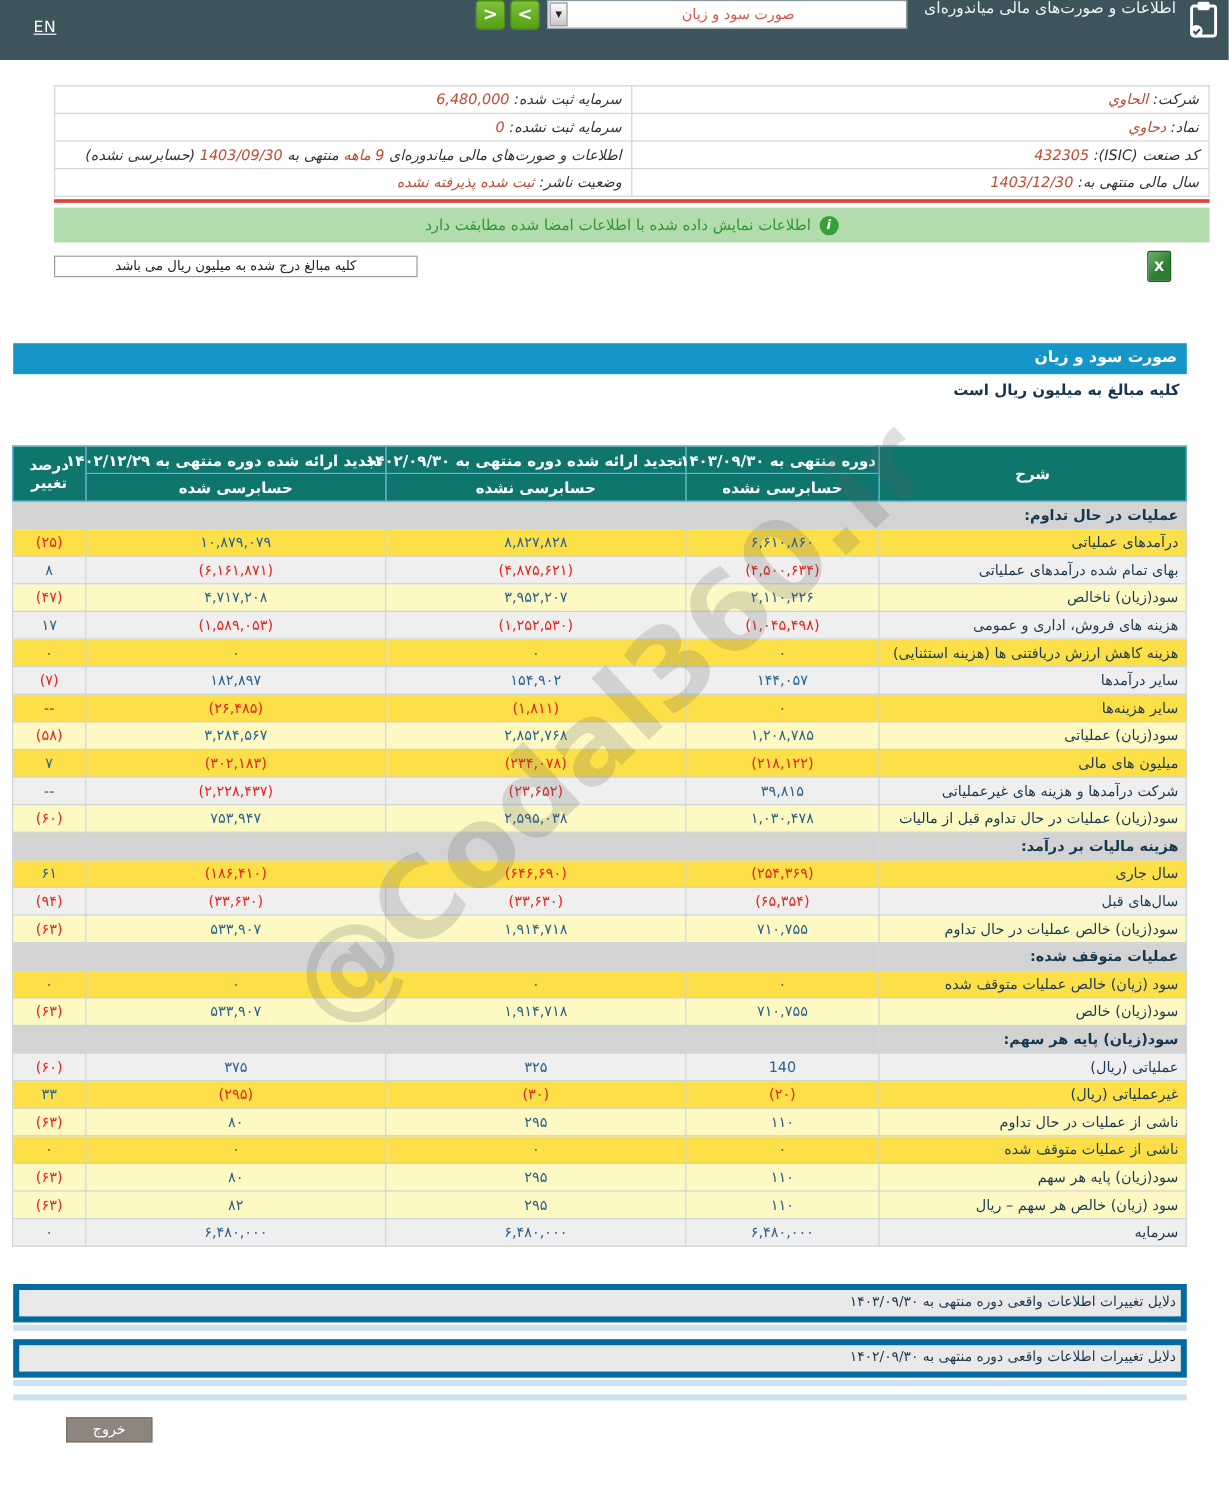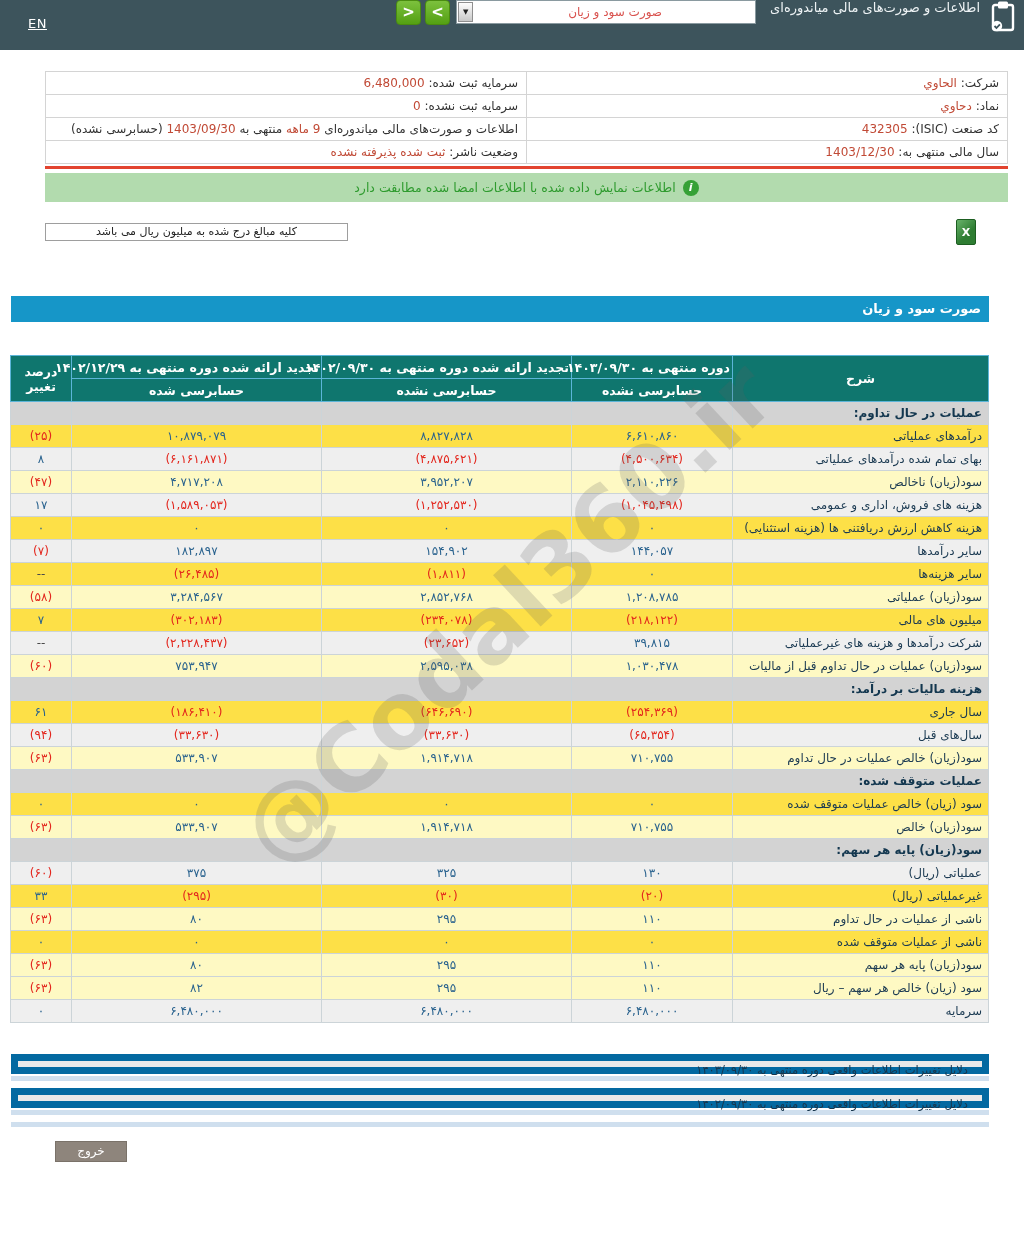--- a/index.html
+++ b/index.html
@@ -22,30 +22,30 @@
     display:flex; align-items:center; justify-content:center; font-size:7px; color:#222; }
   .navbtn { width:25px; height:25px; border-radius:4px; margin-left:4px;
     background:linear-gradient(#7cc13d,#54a013); border:1px solid #4a8c10;
     color:#fff; font-weight:bold; font-size:15px; line-height:1;
     display:flex; align-items:center; justify-content:center; cursor:pointer; }
 
   
   .company-wrap { margin:21px 16px 0 45px; direction:rtl; }
   table.company { width:100%; border-collapse:collapse; table-layout:fixed; }
   table.company td { border:1px solid #d4d4d4; height:23px; font-size:12px;
-    padding:1px 8px; color:#333; background:#fff; white-space:nowrap; overflow:hidden; }
+    padding:1px 8px; color:#333; background:#fff; white-space:nowrap; overflow:hidden;font-style:italic; }
   .cval { color:#c14a36; }
   .red-line { height:3px; background:#e2432f; margin-top:2px; }
   .notice { margin-top:4px; height:29px; background:#b2dbae; display:flex;
     align-items:center; justify-content:center; gap:7px; }
   .notice-text { color:#2f9b2f; font-size:12.5px; }
   .info-icon { width:16px; height:16px; border-radius:50%; background:#36a136;
     color:#fff; font-size:11px; font-weight:bold; font-style:italic;
     display:flex; align-items:center; justify-content:center; flex:0 0 auto; }
-  .note-row { margin-top:17px; display:flex; direction:ltr; justify-content:space-between;
+  .note-row { margin-top:7px; display:flex; direction:ltr; justify-content:space-between;
     align-items:center; }
   .amounts-note { width:303px; height:18px; border:1px solid #9e9e9e; background:#fff;
     font-size:11px; color:#222; text-align:center; line-height:16px; }
   .excel-icon { width:20px; height:26px; margin-right:32px; border-radius:2px;
     background:linear-gradient(135deg,#69b36b 0%,#2e7d32 60%); border:1px solid #1d5e21;
     color:#fff; font-size:11px; font-weight:bold; display:flex; align-items:center;
     justify-content:center; cursor:pointer; }
 
   
   .main-section { position:relative; margin:51px 35px 0 11px; direction:rtl; }
@@ -71,22 +71,22 @@
   tr.r-gray td { background:#efefef; }
   tr.r-yellow td { background:#fef9c3; }
 
   .watermark { position:absolute; left:160px; top:280px; width:640px;
     text-align:center; transform:rotate(-43deg); font-size:92px; font-weight:bold;
     color:rgba(95,95,95,0.20); direction:ltr; pointer-events:none; z-index:6;
     white-space:nowrap; }
 
   
   .footer-links { margin-top:31px; }
-  .flink { height:20px; background:#e9e9e9; border:7px solid #0369a1;
-    color:#17364d; font-size:11.5px; line-height:18px; padding-right:14px;
+  .flink { height:32px; background:#e9e9e9; border:5px solid #0369a1;
+    color:#17364d; font-size:11.5px; line-height:18px; padding-right:4px;
     cursor:pointer; }
   .fstrip { height:5px; background:#cfdfee; margin-top:2px; margin-bottom:7px; }
 
   .exit-row { direction:ltr; margin:13px 0 0 55px; }
   .exit-btn { width:72px; height:21px; background:#8e857c; border:1px solid #7a7269;
     color:#fff; font-size:12px; font-family:"DejaVu Sans",sans-serif; cursor:pointer; }
 </style>
 </head>
 <body>
 
@@ -168,20 +168,21 @@
   </div>
 
   <div class="note-row">
     <div class="amounts-note">کلیه مبالغ درج شده به میلیون ریال می باشد</div>
     <div class="excel-icon">X</div>
   </div>
 </div>
 
 <div class="main-section">
   <div class="title-bar">صورت سود و زیان</div>
+  <div class="subtitle-bar">کلیه مبالغ به میلیون ریال است</div>
 
   <div class="watermark">@Codal360.ir</div>
 
   <table class="pl">
     <colgroup>
       <col style="width:256px">
         <col style="width:161px">
         <col style="width:250px">
       <col style="width:250px">
         <col style="width:61px">
@@ -336,21 +337,21 @@
         </tr>
         <tr class="sec">
           <td class="lbl">سود(زیان) پایه هر سهم:</td>
           <td></td>
           <td></td>
           <td></td>
           <td></td>
         </tr>
         <tr class="r-gray">
           <td class="lbl">عملیاتی (ریال)</td>
-          <td class="num">۱۳۰</td>
+          <td class="num">140</td>
           <td class="num">۳۲۵</td>
           <td class="num">۳۷۵</td>
           <td class="num neg">(۶۰)</td>
         </tr>
         <tr class="r-blue">
           <td class="lbl">غیرعملیاتی (ریال)</td>
           <td class="num neg">(۲۰)</td>
           <td class="num neg">(۳۰)</td>
           <td class="num neg">(۲۹۵)</td>
           <td class="num">۳۳</td>

